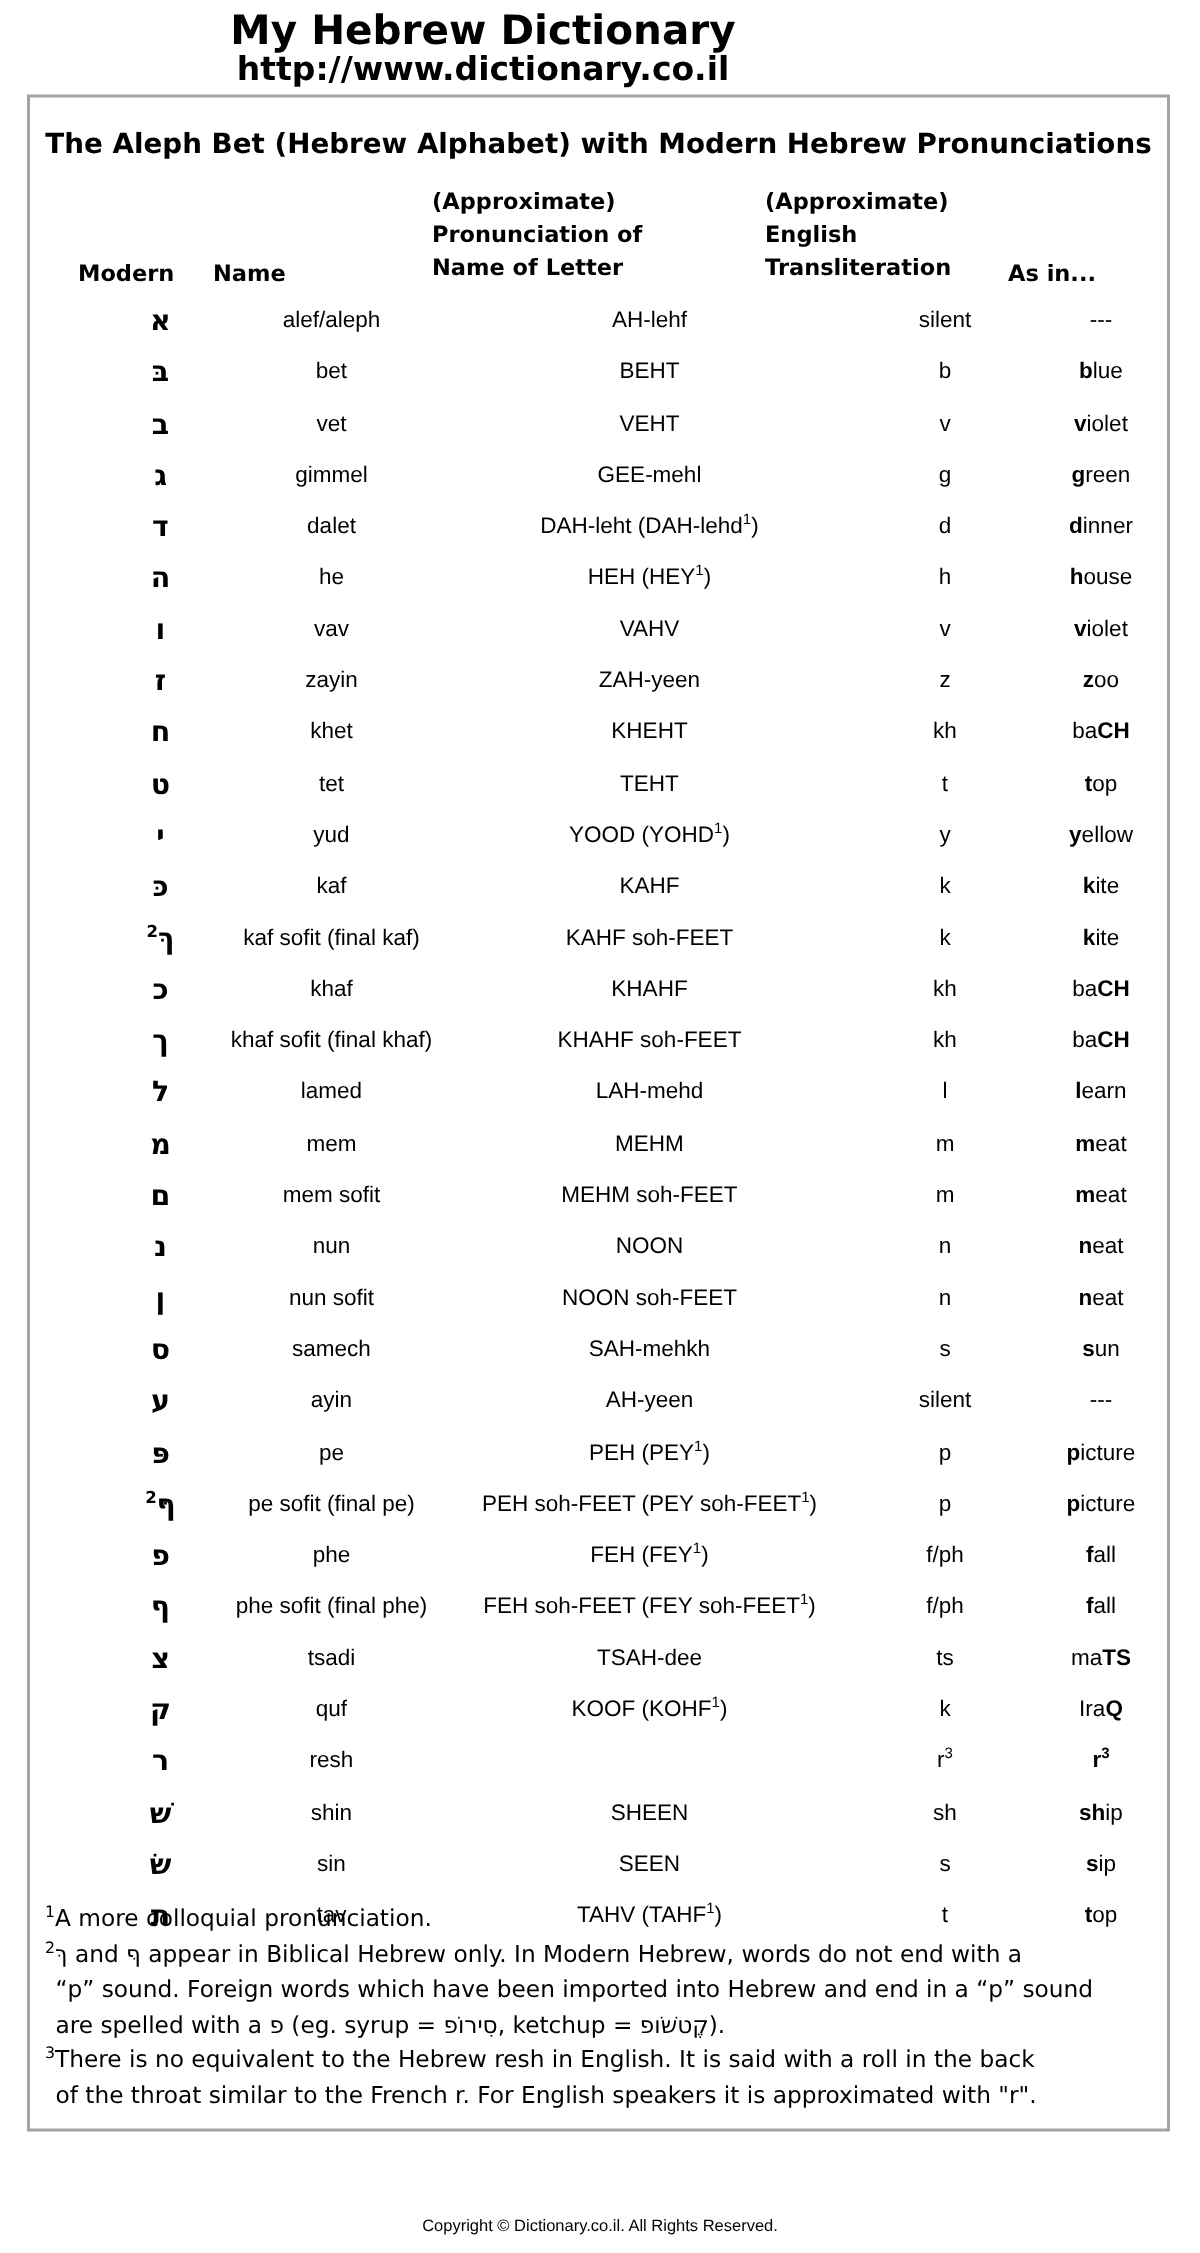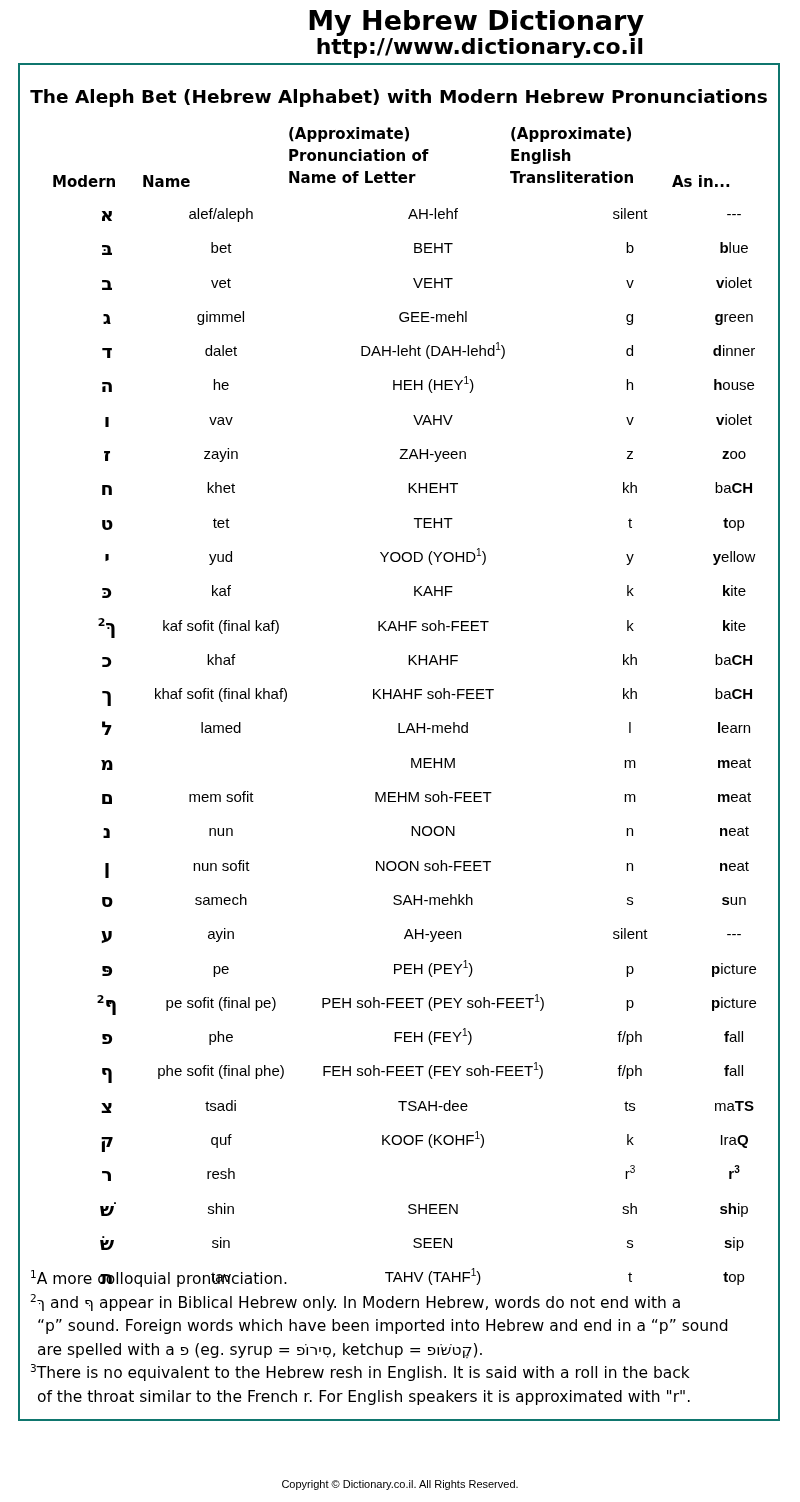--- a/index.html
+++ b/index.html
@@ -12,21 +12,21 @@
     height: 1502px;
     font-family: "Liberation Sans", sans-serif;
     color: #000000;
     position: relative;
     overflow: hidden;
   }
 
   
   .masthead {
     width: 644px;
-    text-align: right;
+    text-align: center;
     padding-top: 6px;
   }
   .site-title {
     font-family: "DejaVu Sans", sans-serif;
     font-size: 27px;
     font-weight: bold;
     letter-spacing: 0px;
     line-height: 30px;
     margin: 0;
   }
@@ -38,21 +38,21 @@
     margin: 1px 0 0 0;
   }
 
   
   .panel {
     position: absolute;
     left: 18px;
     top: 63px;
     width: 762px;
     height: 1358px;
-    border: 2px solid #0f766e;
+    border: 2px solid #a3a3a3;
     box-sizing: border-box;
     background: #ffffff;
   }
 
   .panel-title {
     font-family: "DejaVu Sans", sans-serif;
     font-size: 18.5px;
     font-weight: bold;
     text-align: center;
     margin-top: 21px;
@@ -286,20 +286,21 @@
       </div>
       <div class="row">
         <div class="cell c-letter">ל</div>
         <div class="cell c-name">lamed</div>
         <div class="cell c-pron">LAH-mehd</div>
         <div class="cell c-trans">l</div>
         <div class="cell c-asin"><span class="bold">l</span>earn</div>
       </div>
       <div class="row">
         <div class="cell c-letter">מ</div>
+        <div class="cell c-name">mem</div>
         <div class="cell c-pron">MEHM</div>
         <div class="cell c-trans">m</div>
         <div class="cell c-asin"><span class="bold">m</span>eat</div>
       </div>
       <div class="row">
         <div class="cell c-letter">ם</div>
         <div class="cell c-name">mem sofit</div>
         <div class="cell c-pron">MEHM soh-FEET</div>
         <div class="cell c-trans">m</div>
         <div class="cell c-asin"><span class="bold">m</span>eat</div>

